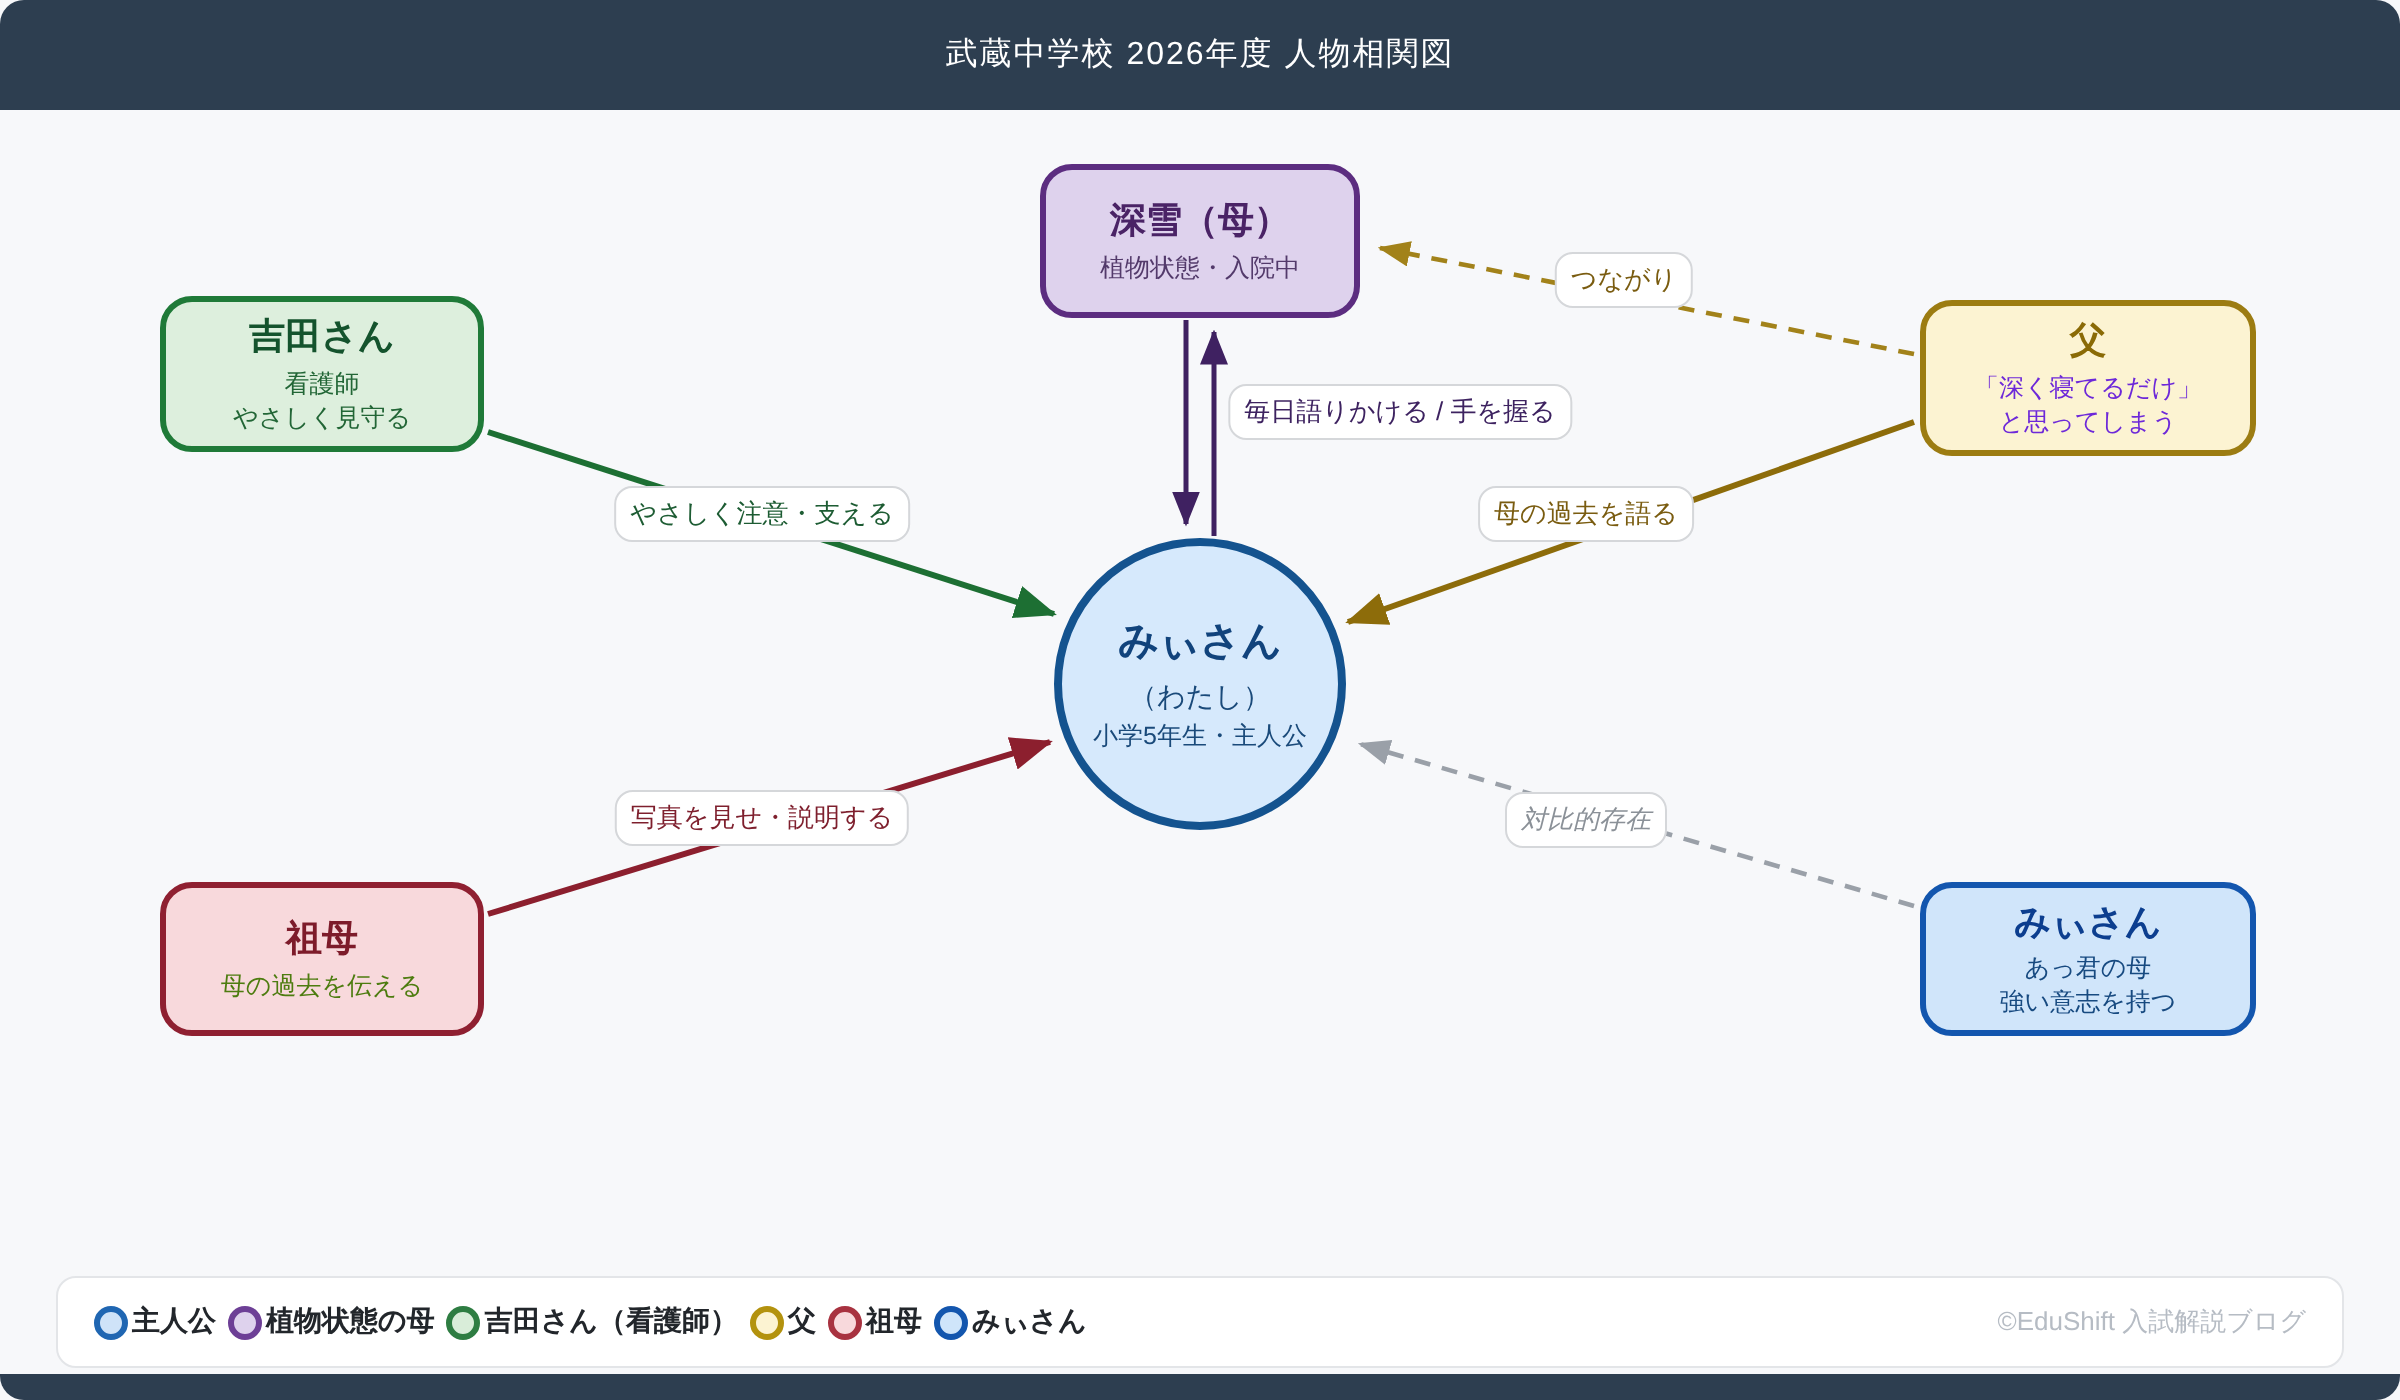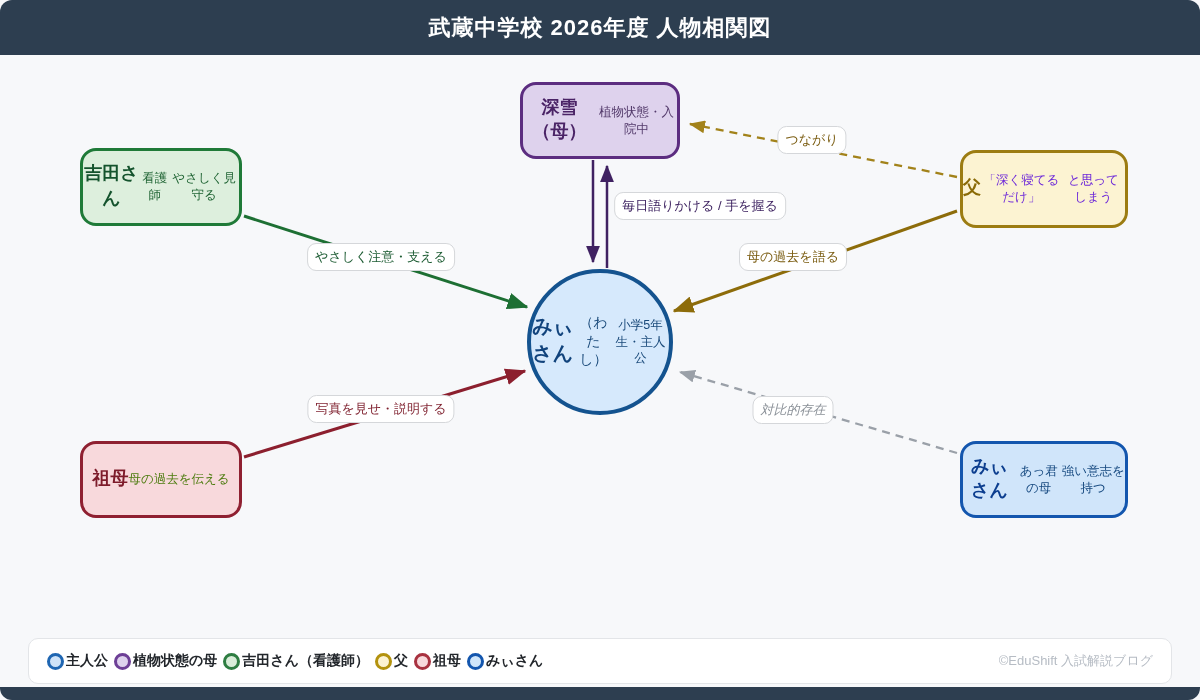--- a/index.html
+++ b/index.html
@@ -11,30 +11,30 @@
   .page {
     position:relative; width:1200px; height:700px;
     background:#f7f8fa; overflow:hidden;
   }
   
   .header {
     position:absolute; left:0; top:0; width:1200px; height:55px;
     background:#2d3e50; border-radius:12px 12px 0 0;
     display:flex; align-items:center; justify-content:center;
   }
-  .header h1 { color:#ffffff; font-size:22px; font-weight:bold; letter-spacing:1px; }
+  .header h1 { color:#ffffff; font-size:16px; font-weight:normal; letter-spacing:1px; }
   .footer-strip {
     position:absolute; left:0; bottom:0; width:1200px; height:13px;
     background:#2d3e50; border-radius:0 0 12px 12px;
   }
   
   svg.arrows { position:absolute; left:0; top:0; width:1200px; height:700px; }
   
   .node {
-    position:absolute; display:flex; 
+    position:absolute; display:flex; flex-direction:column;
     align-items:center; justify-content:center; text-align:center;
     border-radius:16px; line-height:1.35;
   }
   .node .node-title { font-weight:bold; font-size:18px; margin-bottom:3px; }
   .node .node-sub   { font-size:12.5px; }
 
   .node-mother   { left:520px; top:82px;  width:160px; height:77px;
                    background:#ded2ed; border:3px solid #5c2d80; }
   .node-mother .node-title { color:#4a2366; }
   .node-mother .node-sub   { color:#533a6b; }

